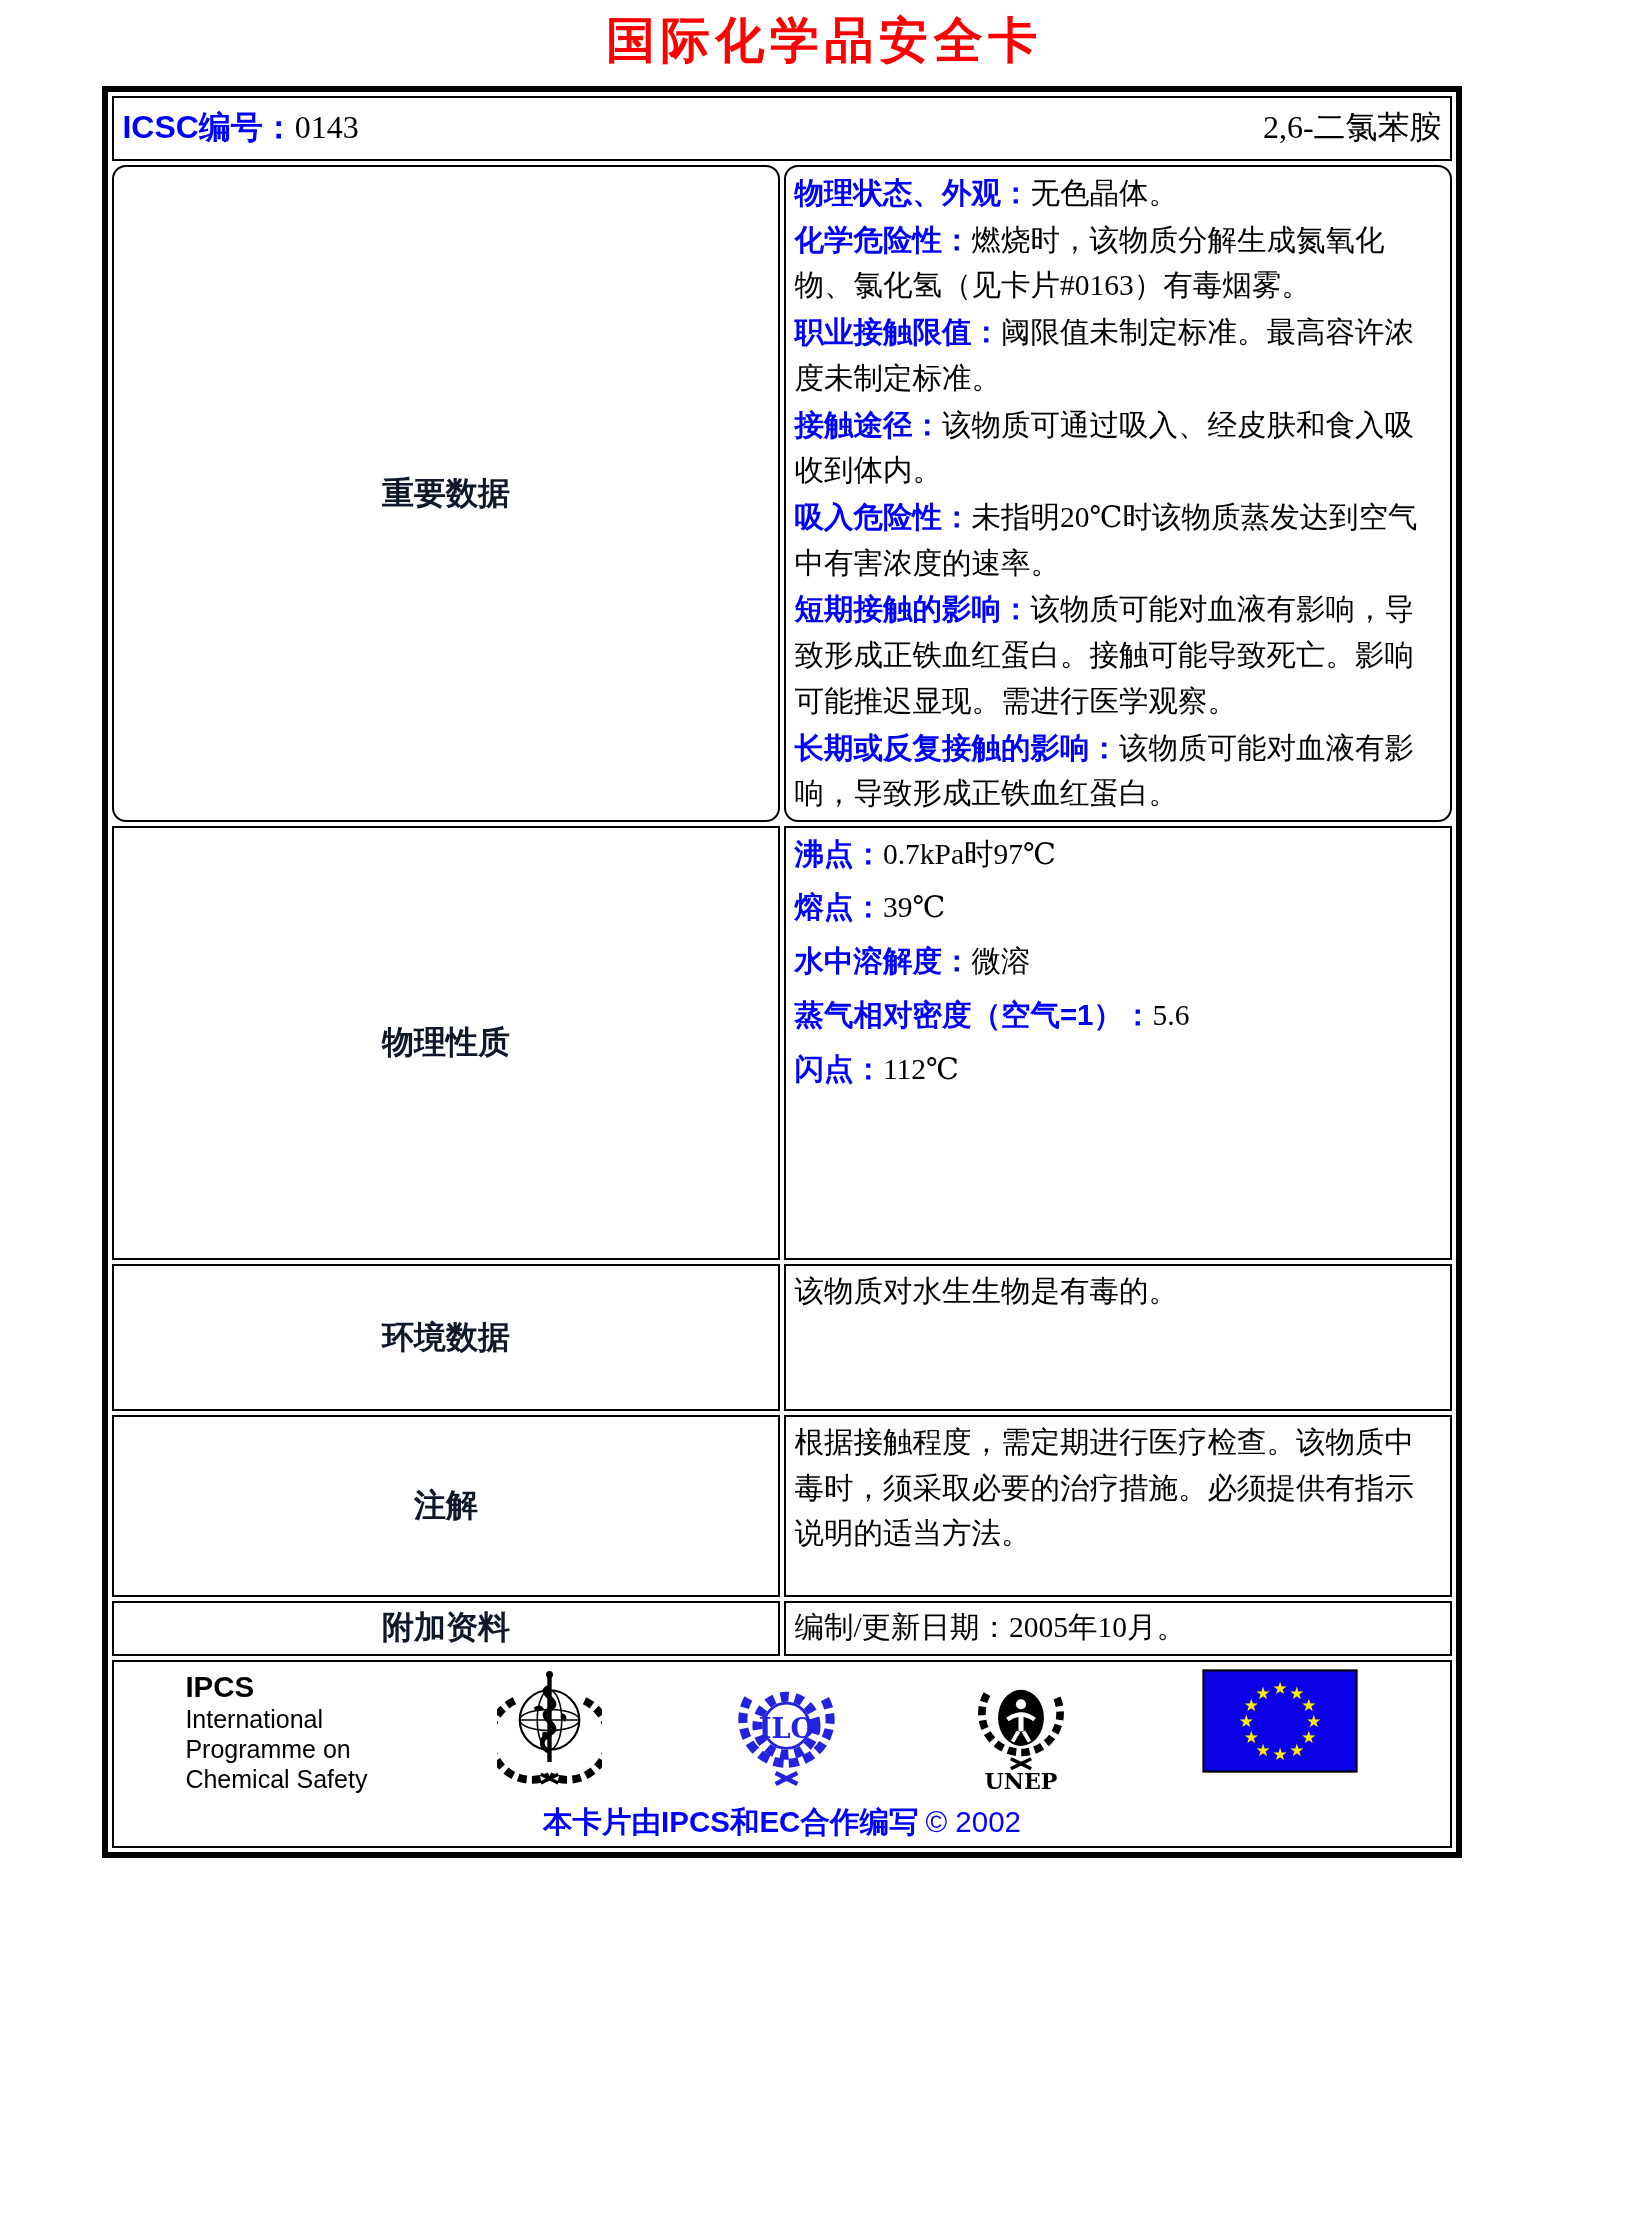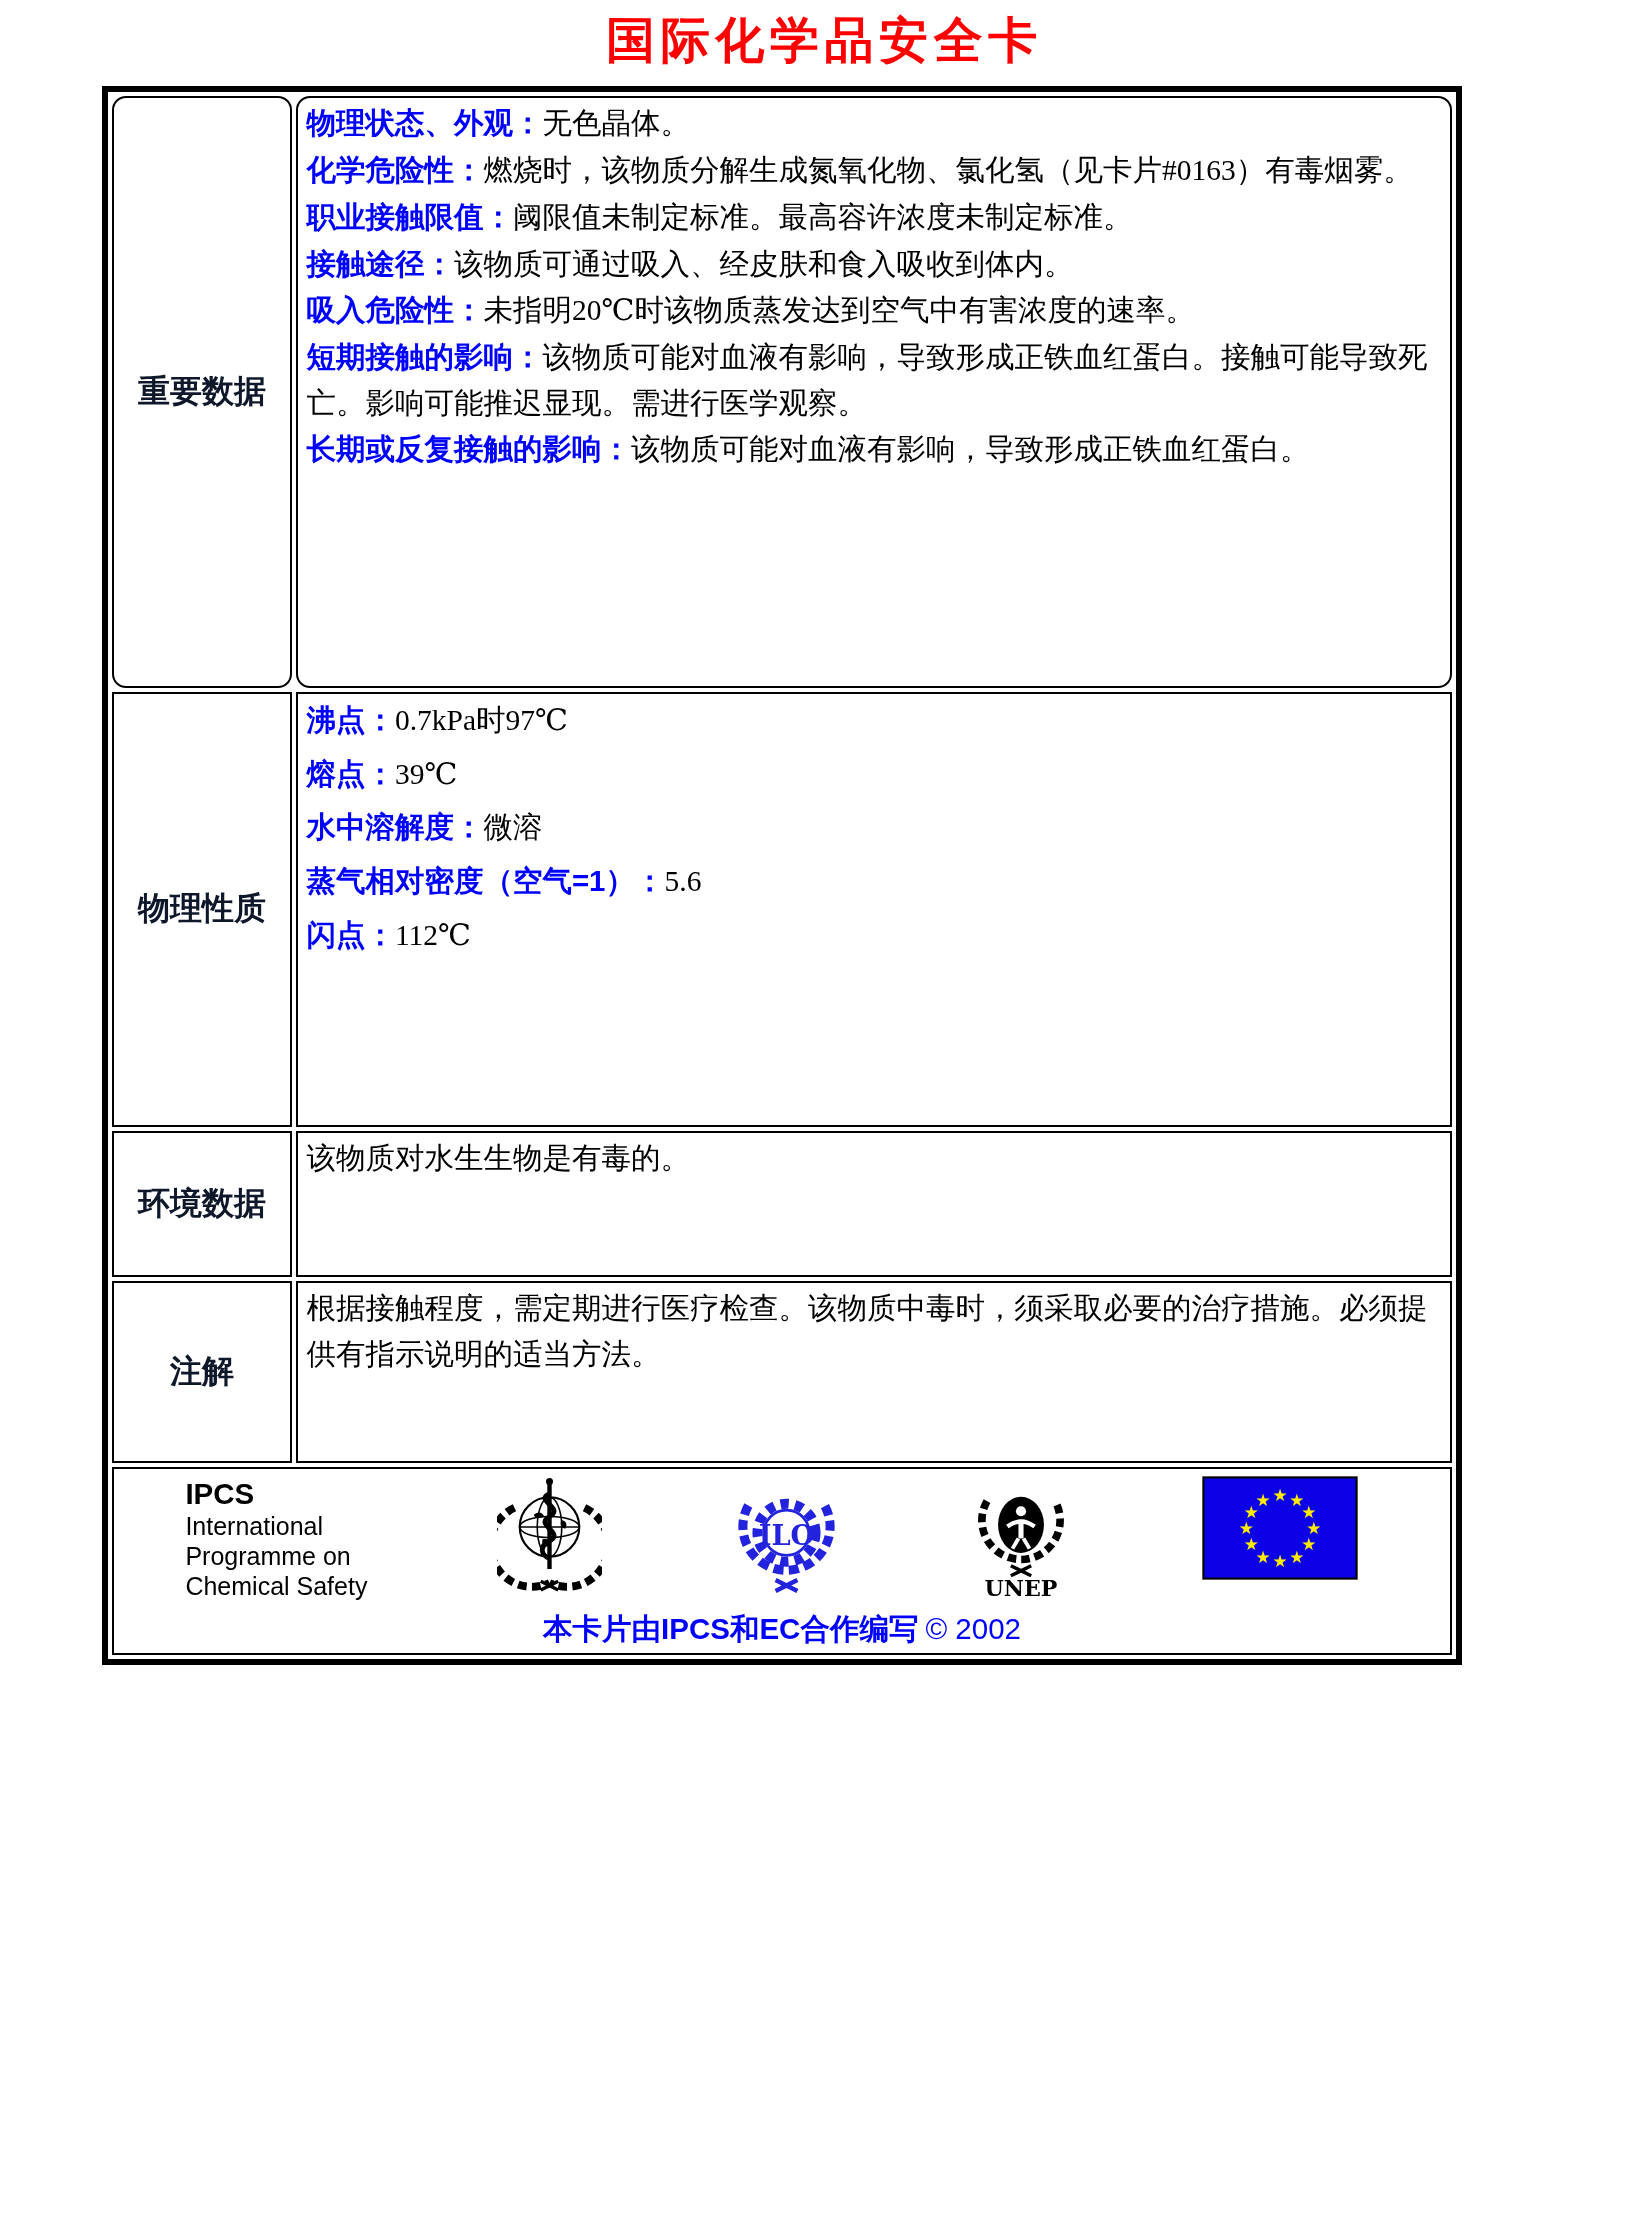--- a/index.html
+++ b/index.html
@@ -65,20 +65,30 @@
   svg text.serifed{font-family:"DejaVu Serif","Liberation Serif",serif;font-weight:bold;}
 </style>
 </head>
 <body>
 
 <div class="title">国际化学品安全卡</div>
 
 <table class="card">
 
   <tbody>
+      <tr>
+    <td colspan="2" class="h-hdr">
+      <div class="hdr-flex">
+        <div class="hdr-left">
+          <span class="bl">ICSC编号：</span><span>0143</span>
+        </div>
+        <div class="hdr-right">2,6-二氯苯胺</div>
+      </div>
+    </td>
+  </tr>
 
   <tr>
     <td class="lblcol h-imp">重要数据</td>
     <td class="content h-imp">
       <p><span class="bl">物理状态、外观：</span><span>无色晶体。</span></p>
       <p><span class="bl">化学危险性：</span><span>燃烧时，该物质分解生成氮氧化物、氯化氢（见卡片#0163）有毒烟雾。</span></p>
       <p><span class="bl">职业接触限值：</span><span>阈限值未制定标准。最高容许浓度未制定标准。</span></p>
       <p><span class="bl">接触途径：</span><span>该物质可通过吸入、经皮肤和食入吸收到体内。</span></p>
       <p><span class="bl">吸入危险性：</span><span>未指明20℃时该物质蒸发达到空气中有害浓度的速率。</span></p>
       <p><span class="bl">短期接触的影响：</span><span>该物质可能对血液有影响，导致形成正铁血红蛋白。接触可能导致死亡。影响可能推迟显现。需进行医学观察。</span></p>
@@ -104,20 +114,26 @@
     </td>
   </tr>
 
   <tr>
     <td class="lblcol h-not">注解</td>
     <td class="content h-not">
       <p>根据接触程度，需定期进行医疗检查。该物质中毒时，须采取必要的治疗措施。必须提供有指示说明的适当方法。</p>
     </td>
   </tr>
 
+  <tr>
+    <td class="lblcol h-add">附加资料</td>
+    <td class="content h-add">
+      <p><span>编制/更新日期：</span><span>2005年10月。</span></p>
+    </td>
+  </tr>
 
   <tr>
     <td colspan="2" class="h-logos">
       <div class="logos-flex">
         <div class="ipcs-block">
           <div class="ipcs-acronym">IPCS</div>
           <div class="ipcs-line">International</div>
           <div class="ipcs-line">Programme on</div>
           <div class="ipcs-line">Chemical Safety</div>
         </div>

